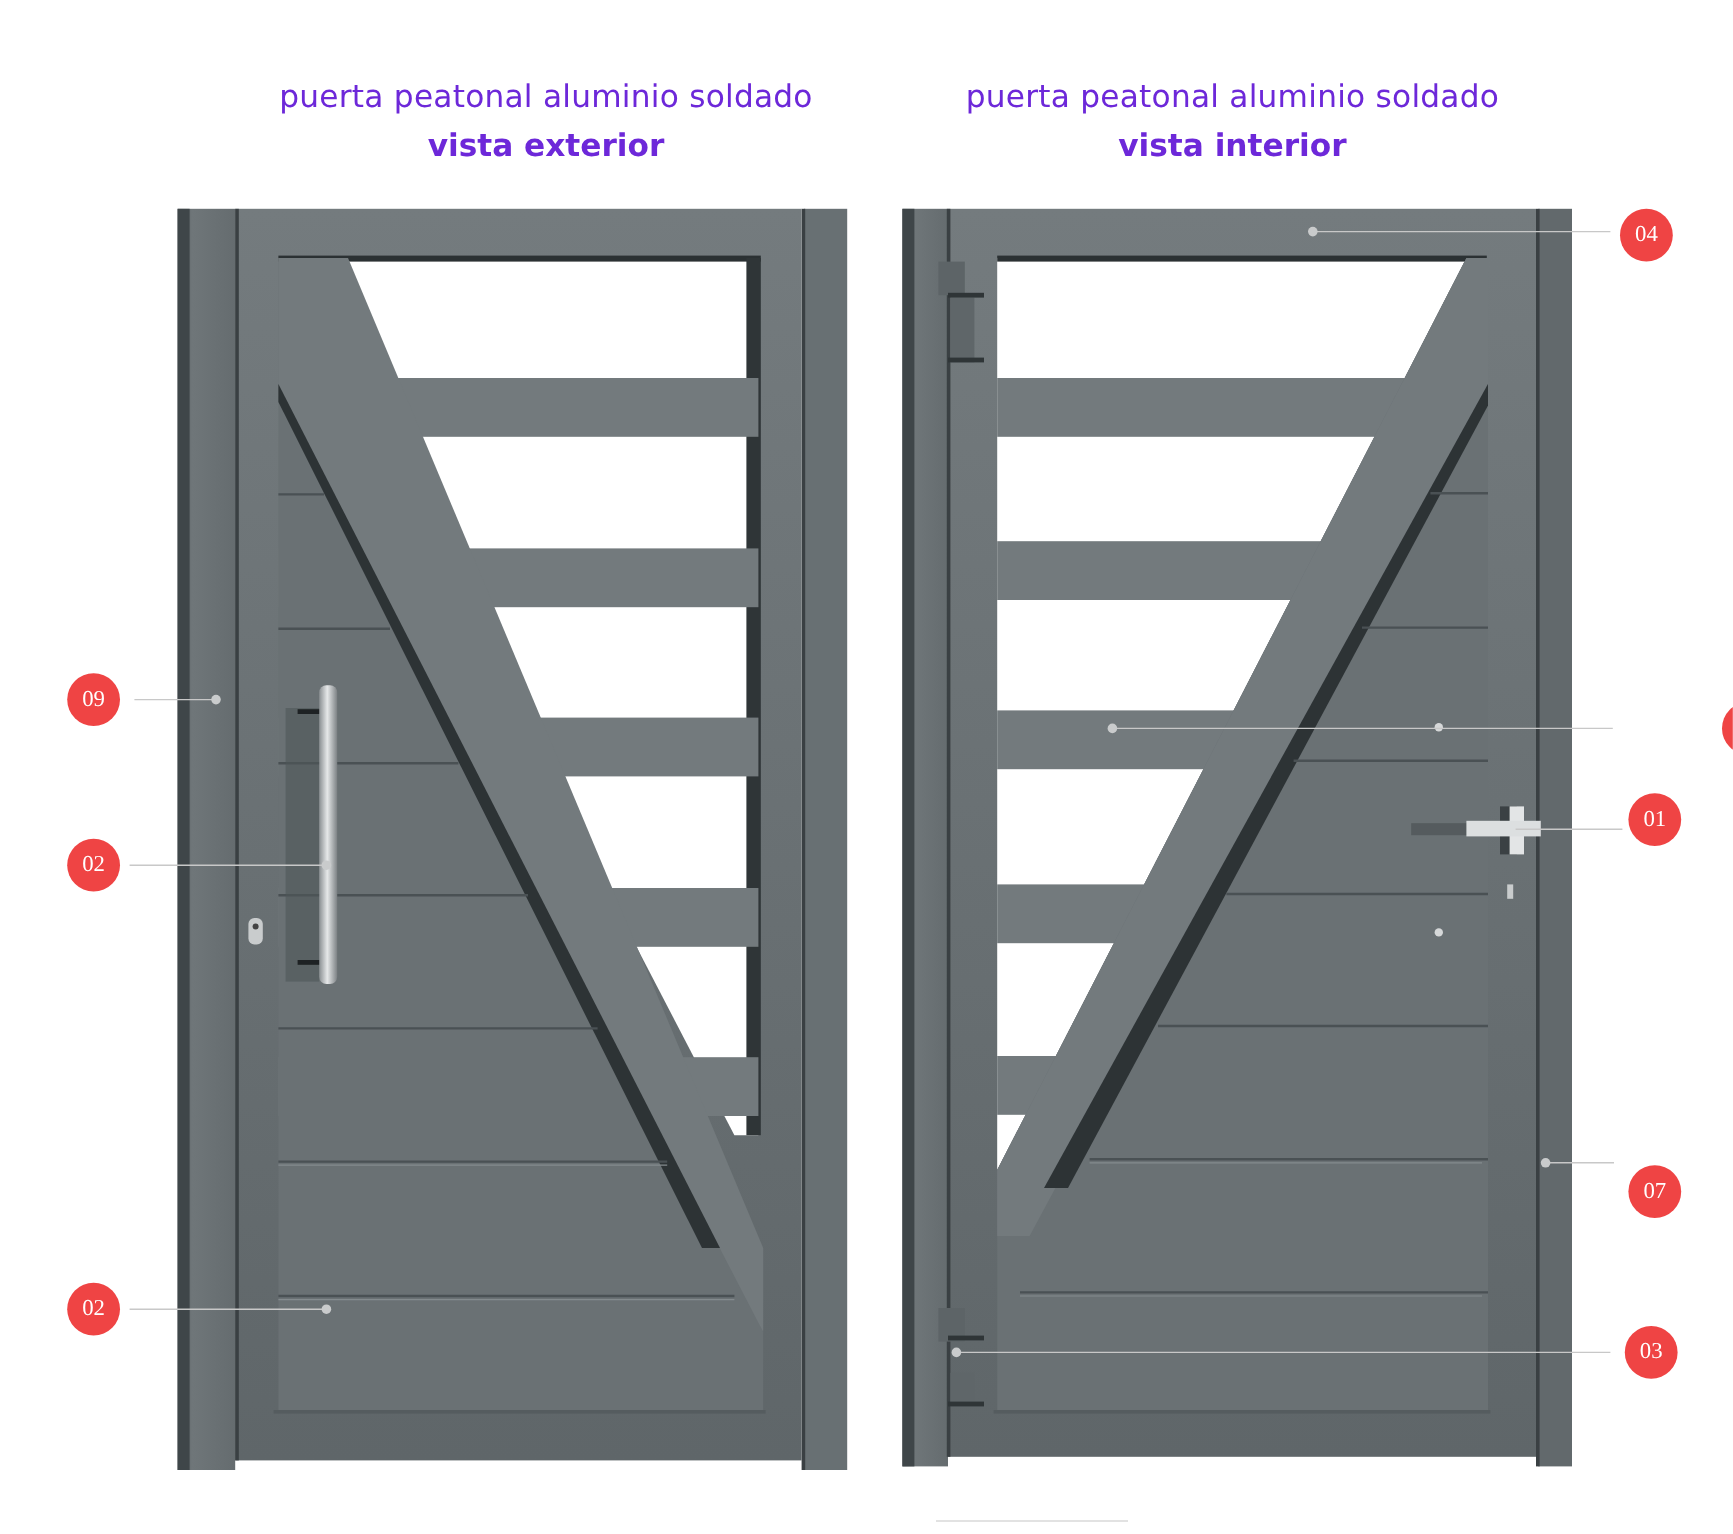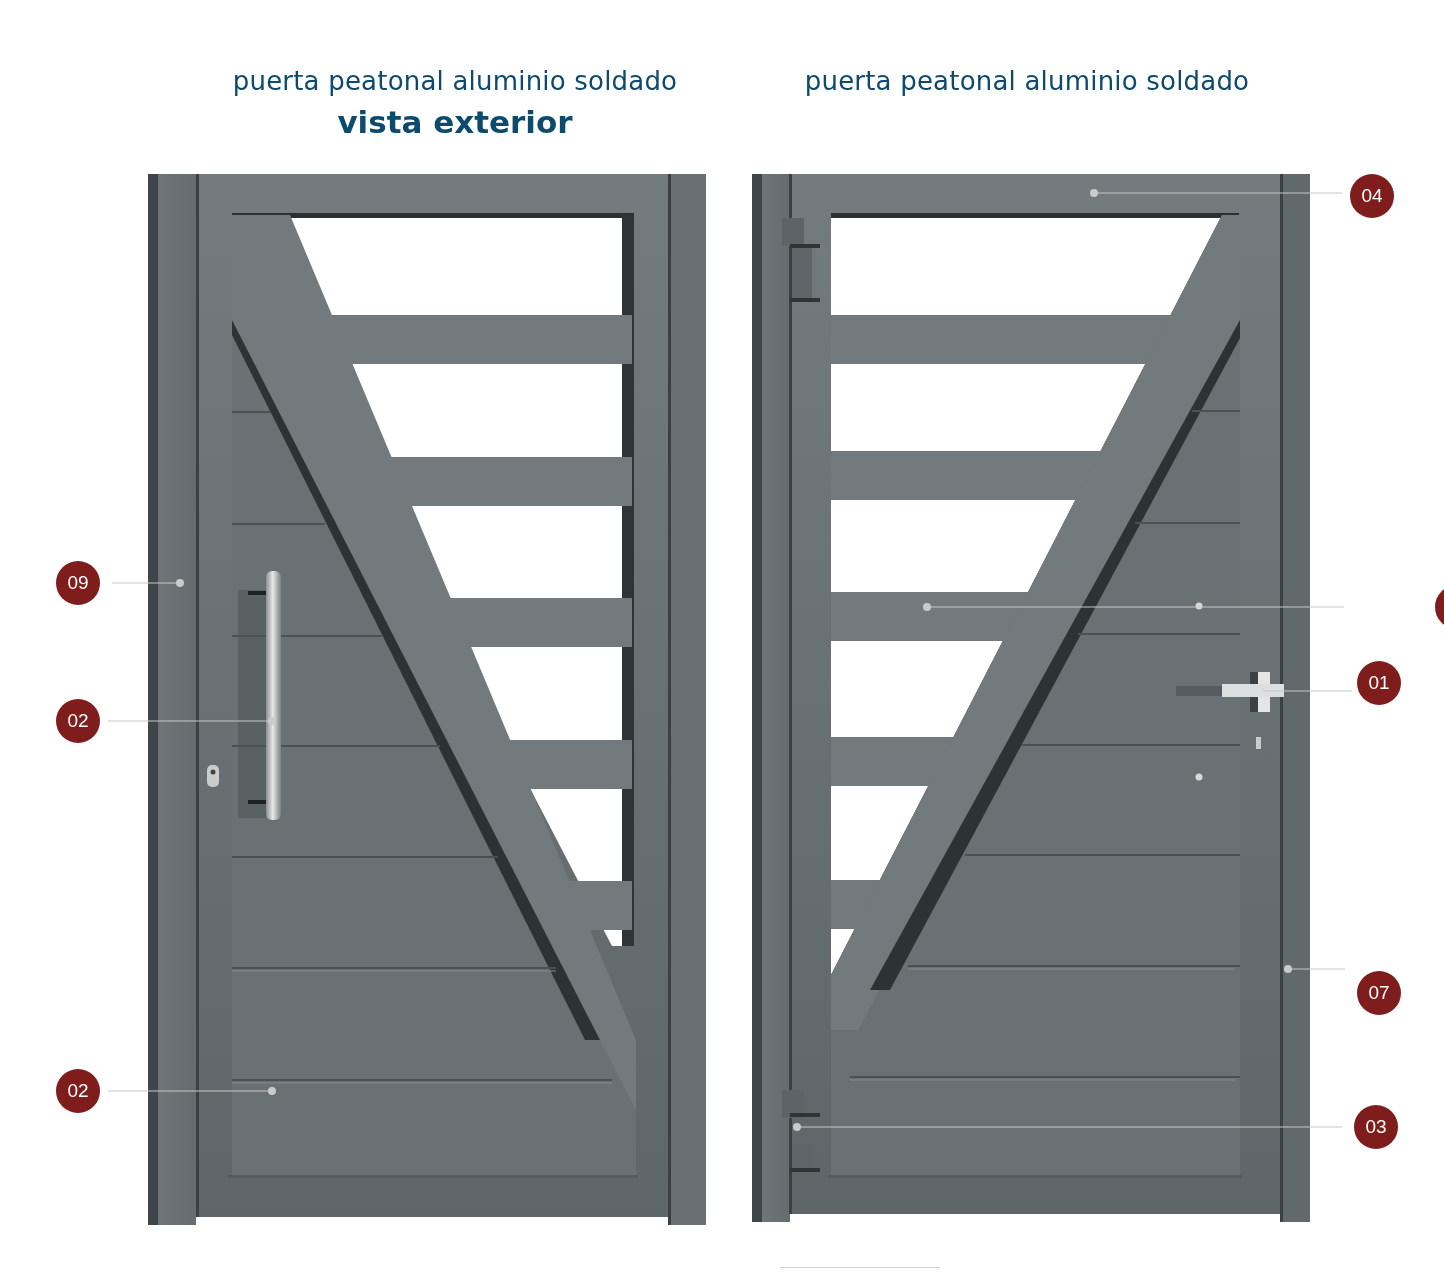--- a/index.html
+++ b/index.html
@@ -1,35 +1,36 @@
 <!DOCTYPE html>
 <html><head>
 <meta charset="utf-8">
 <style>
   html, body { margin:0; padding:0; background:#ffffff; }
   body { width:1444px; height:1278px; position:relative; overflow:hidden; font-family:"DejaVu Sans", sans-serif; }
-  .title { position:absolute; text-align:center; color:#0c4a6e; }
+  .title { position:absolute; text-align:center; color:#6d28d9; }
   .title .sub { font-size:26px; font-weight:400; letter-spacing:0.2px; line-height:34px; white-space:nowrap; }
-  .title .main { font-size:31px; font-weight:700; line-height:48px; white-space:nowrap; }
+  .title .main { font-size:26px; font-weight:700; line-height:48px; white-space:nowrap; }
   #title-ext { left:195px; top:64px; width:520px; }
   #title-int { left:767px; top:64px; width:520px; }
   svg.scene { position:absolute; left:0; top:0; }
-  .badge { position:absolute; width:44px; height:44px; border-radius:50%; background:#7f1d1d; color:#fff;
-           font-family:Liberation Sans, sans-serif; font-size:19px; font-weight:300; display:flex; align-items:center; justify-content:center; }
+  .badge { position:absolute; width:44px; height:44px; border-radius:50%; background:#ef4444; color:#fff;
+           font-family:Liberation Serif, serif; font-size:19px; font-weight:300; display:flex; align-items:center; justify-content:center; }
   .bottom-rule { position:absolute; left:780px; top:1267px; width:160px; height:1px; background:#d0d0d0; }
 </style>
 </head>
 <body>
 
 <div class="title" id="title-ext">
   <div class="sub">puerta peatonal aluminio soldado</div>
   <div class="main">vista exterior</div>
 </div>
 <div class="title" id="title-int">
   <div class="sub">puerta peatonal aluminio soldado</div>
+  <div class="main">vista interior</div>
 </div>
 
 <svg class="scene" width="1444" height="1278" viewBox="0 0 1444 1278" xmlns="http://www.w3.org/2000/svg">
   <defs>
     <linearGradient id="gMetal" x1="0" y1="0" x2="0" y2="1">
       <stop offset="0" stop-color="#747b7e"></stop>
       <stop offset="1" stop-color="#5f6669"></stop>
     </linearGradient>
     <linearGradient id="gPost" x1="0" y1="0" x2="1" y2="0">
       <stop offset="0" stop-color="#4a5154"></stop>

